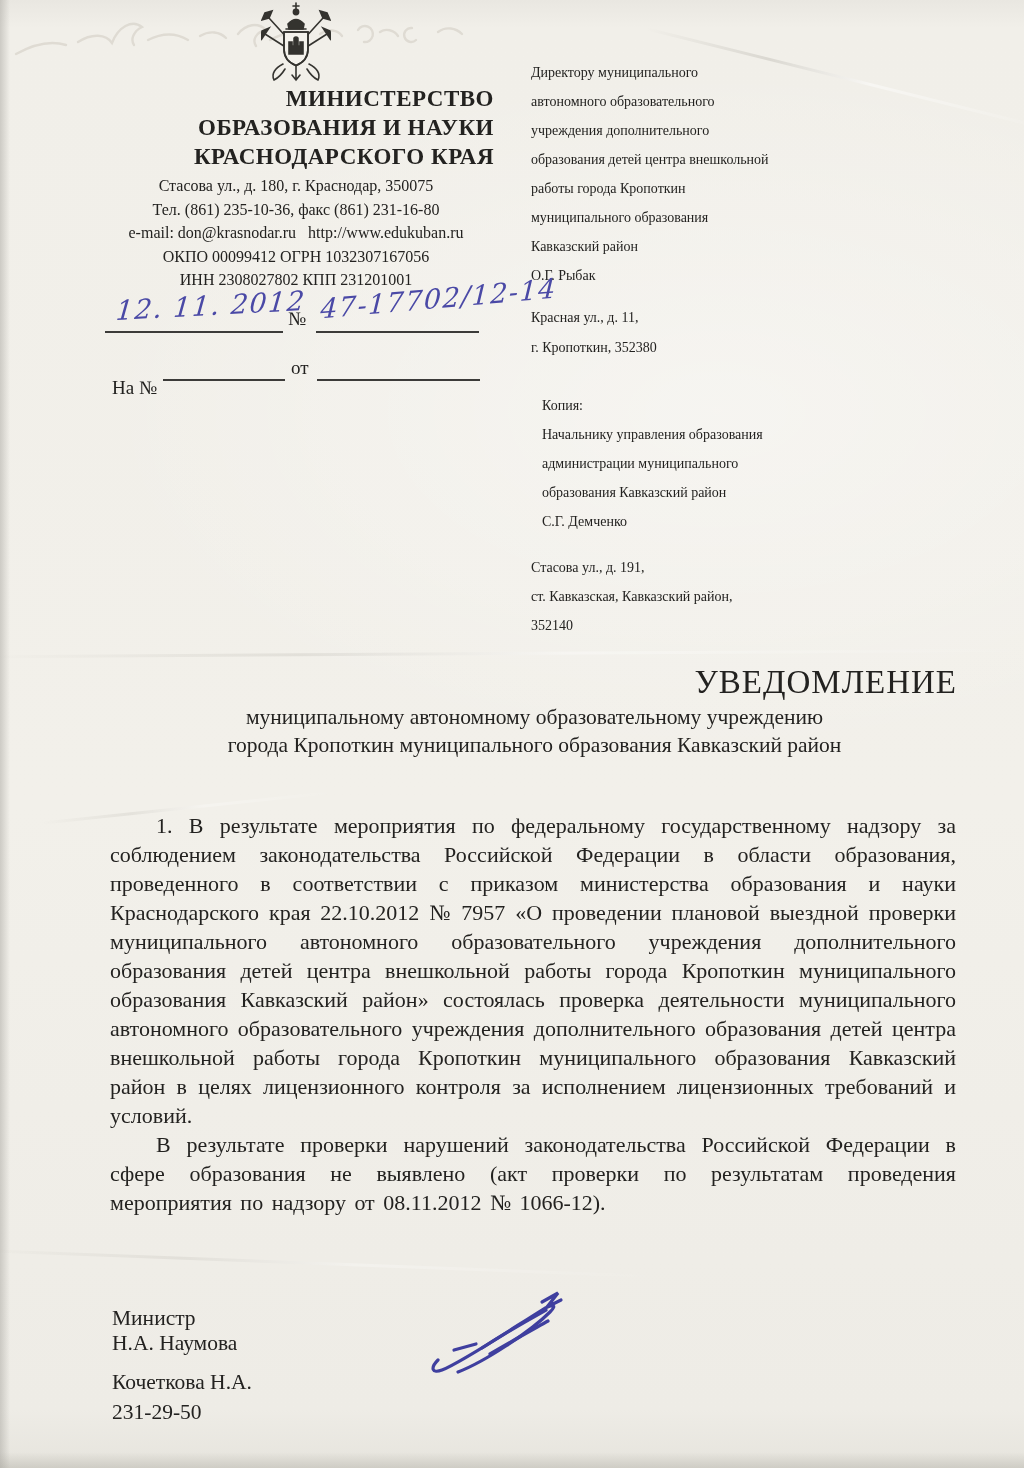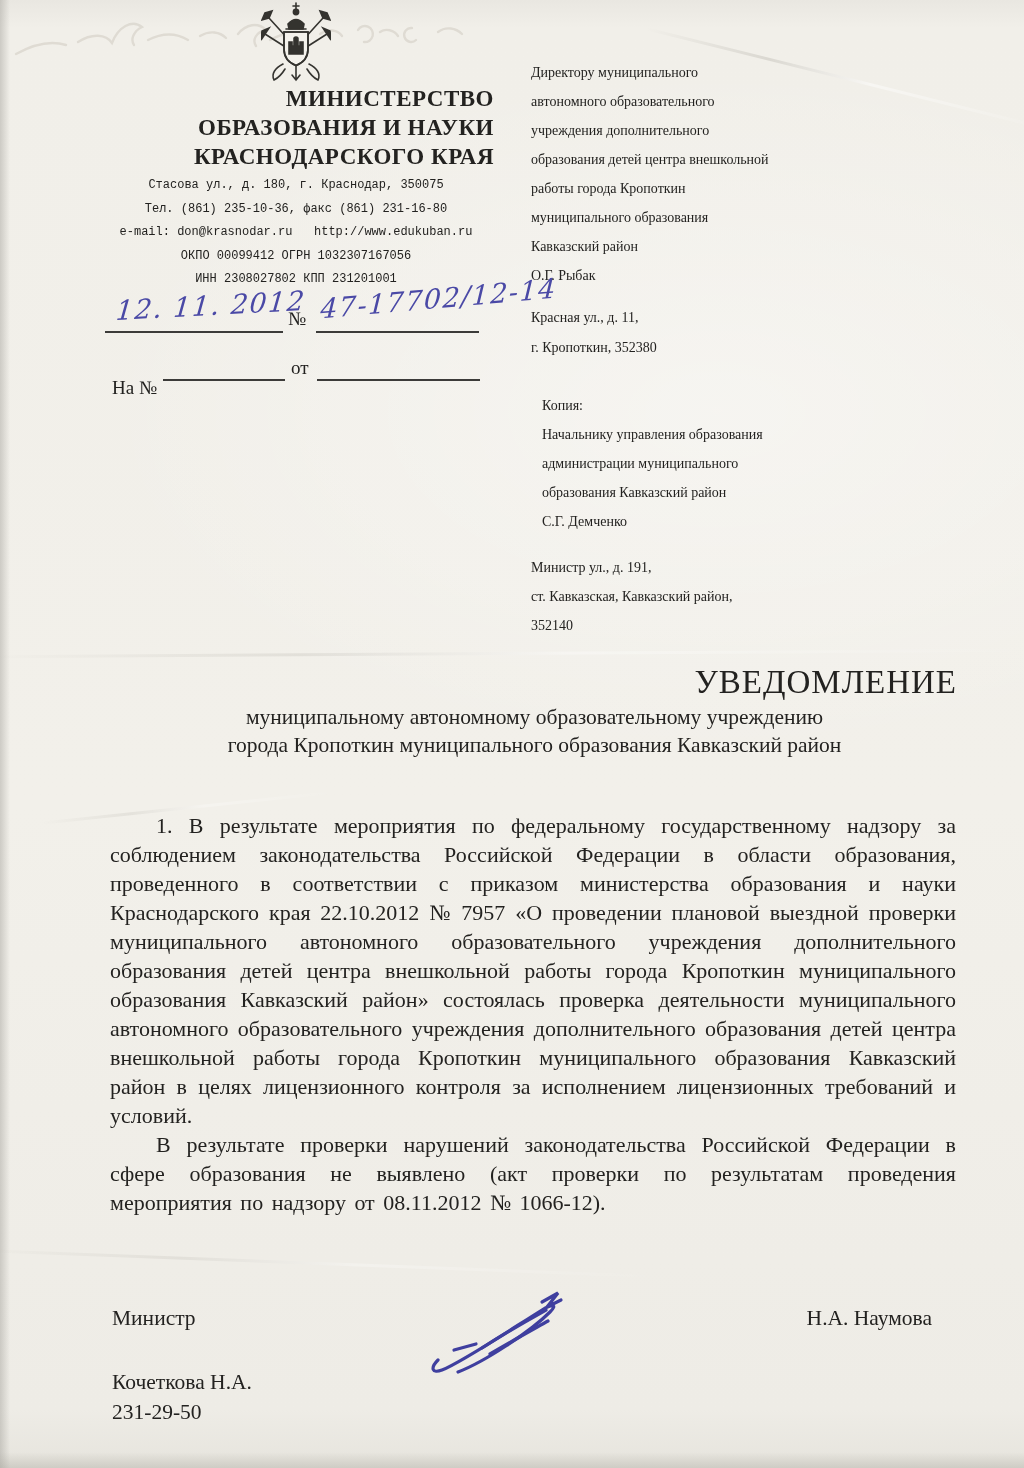--- a/index.html
+++ b/index.html
@@ -26,21 +26,21 @@
   .crease.c2{left:-20px;top:652px;width:1070px;transform:rotate(-.35deg);opacity:.35;}
   .crease.c3{left:-30px;top:1262px;width:700px;transform:rotate(2.2deg);opacity:.3;}
   .crease.c4{left:40px;top:806px;width:300px;transform:rotate(-6deg);opacity:.3;}
 
   .abs{position:absolute;}
 
   
   .org-name{left:98px;top:84px;width:396px;text-align:right;
     font-weight:bold;font-size:23px;line-height:29px;letter-spacing:.5px;}
   .contacts{left:78px;top:174px;width:436px;text-align:center;
-    font-size:12px;line-height:23.5px;font-family:Liberation Mono, monospace;}
+    font-size:16px;line-height:23.5px;}
   .contacts div{white-space:nowrap;}
 
   
   .hand{font-style:italic;color:#4a49a6;font-family:"DejaVu Serif", serif;
     letter-spacing:1.5px;white-space:nowrap;}
   .ref-date{left:116px;top:290px;font-size:27px;transform:rotate(-3deg) skewX(-8deg);}
   .ref-no{left:320px;top:283px;font-size:27px;transform:rotate(-5deg) skewX(-8deg);}
   .u-line{position:absolute;height:2px;background:#3c3b39;}
   .lbl{font-size:19px;}
 
@@ -52,21 +52,21 @@
   .title{left:112px;top:664px;width:845px;text-align:right;
     font-size:33px;letter-spacing:1px;}
   .subtitle{left:112px;top:703px;width:845px;text-align:center;
     font-size:21.5px;line-height:28px;}
   .body-text{left:110px;top:811px;width:846px;font-size:22px;line-height:29px;
     text-align:justify;}
   .body-text p{margin:0;text-indent:46px;word-spacing:3px;}
 
   
   .sign-row{left:112px;top:1306px;width:820px;display:flex;
-    justify-content:space-between;font-size:21.5px;}
+    justify-content:space-between;font-size:21.5px;flex-direction:column;}
   .executor{left:112px;top:1367px;font-size:21.5px;line-height:30px;}
   .sig-svg{left:424px;top:1286px;}
   .pencil{left:8px;top:6px;opacity:.75;}
 </style>
 </head>
 <body>
 
 <div class="page">
 
   <div class="edge-left"></div>
@@ -163,21 +163,21 @@
   </div>
 
   <div class="abs addr-block" style="left:542px;top:391px;">
     <div>Копия:</div>
     <div>Начальнику  управления образования</div>
     <div>администрации муниципального</div>
     <div>образования Кавказский район</div>
     <div>С.Г. Демченко</div>
   </div>
   <div class="abs addr-block" style="left:531px;top:553px;">
-    <div>Министр ул., д. 191,</div>
+    <div>Стасова ул., д. 191,</div>
     <div>ст. Кавказская, Кавказский район,</div>
     <div>352140</div>
   </div>
 
   <div class="abs title">УВЕДОМЛЕНИЕ</div>
   <div class="abs subtitle">
     <div>муниципальному автономному образовательному учреждению</div>
     <div>города Кропоткин муниципального образования Кавказский район</div>
   </div>
 

